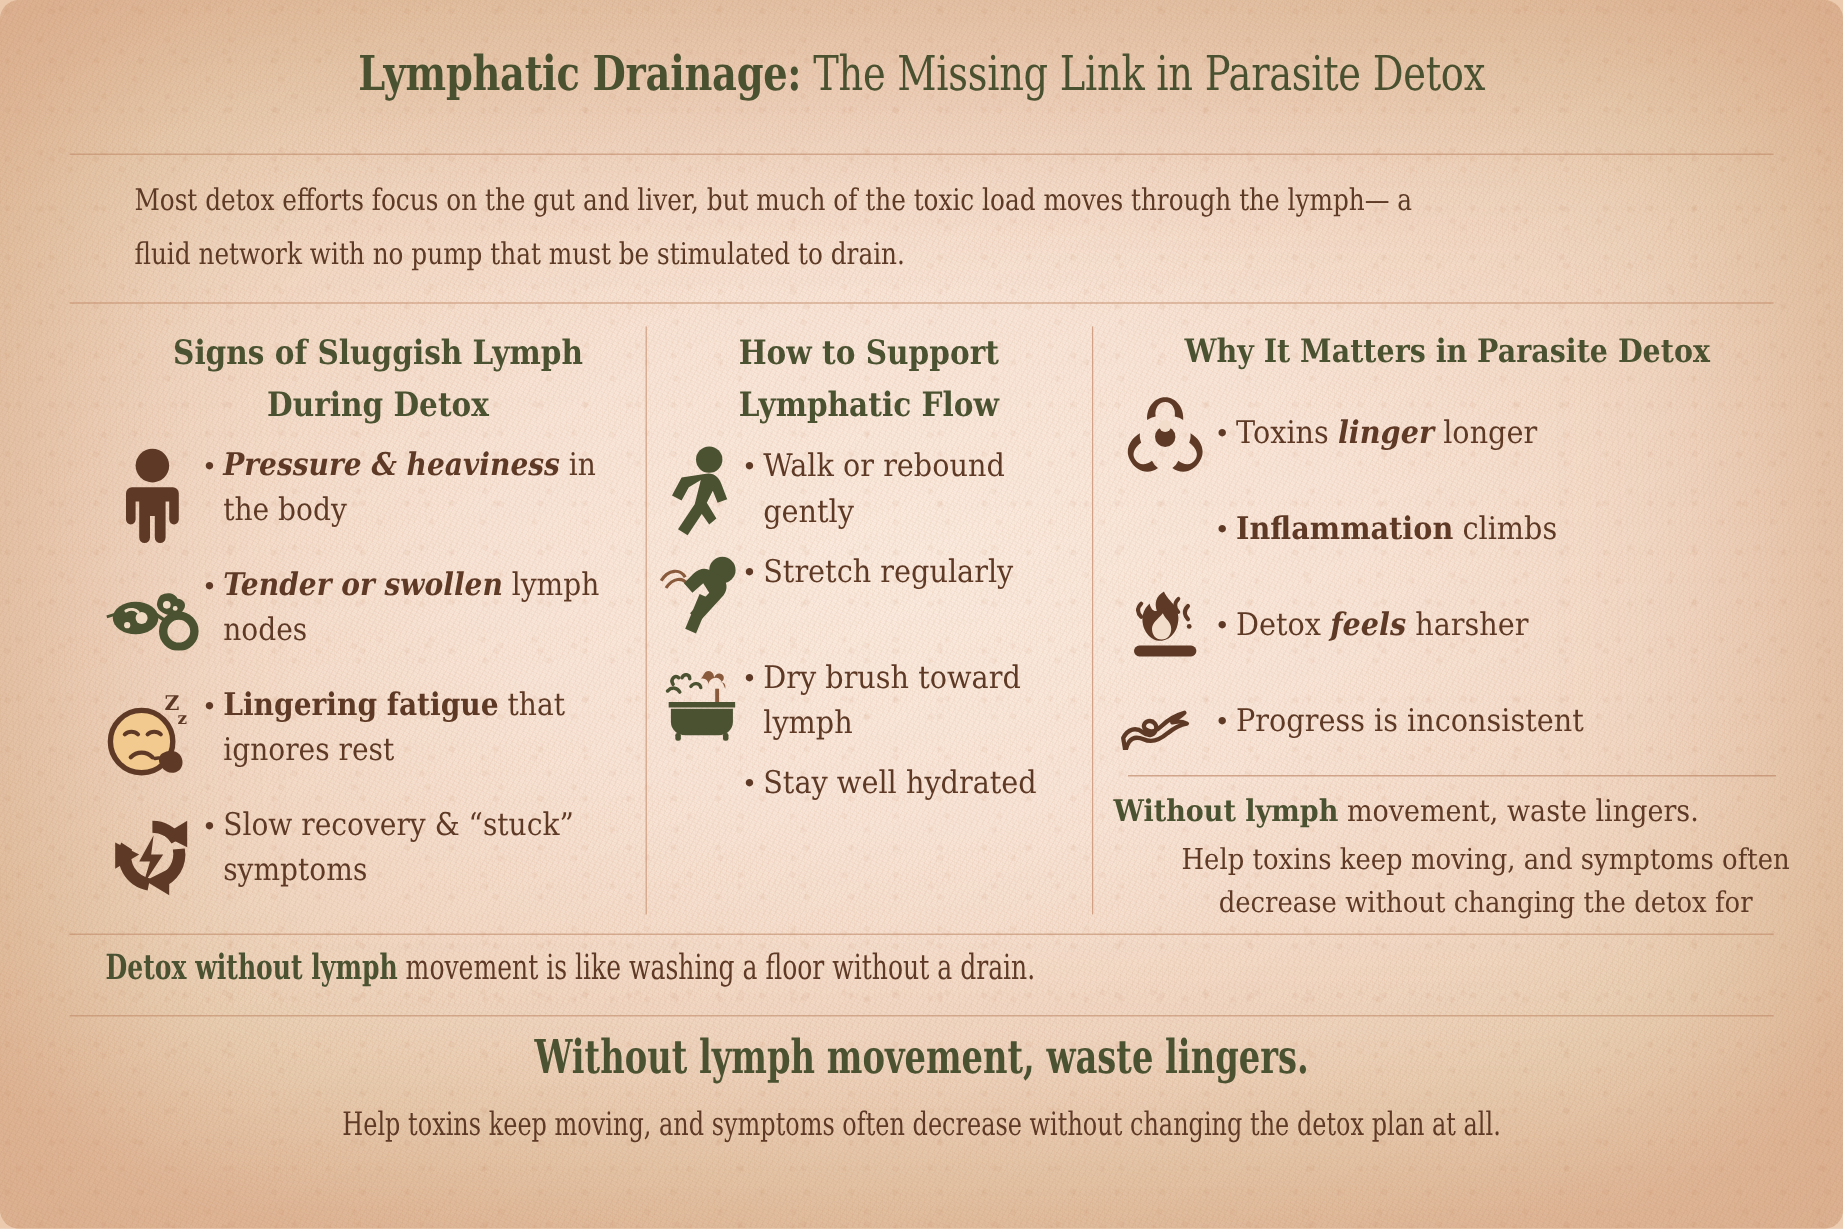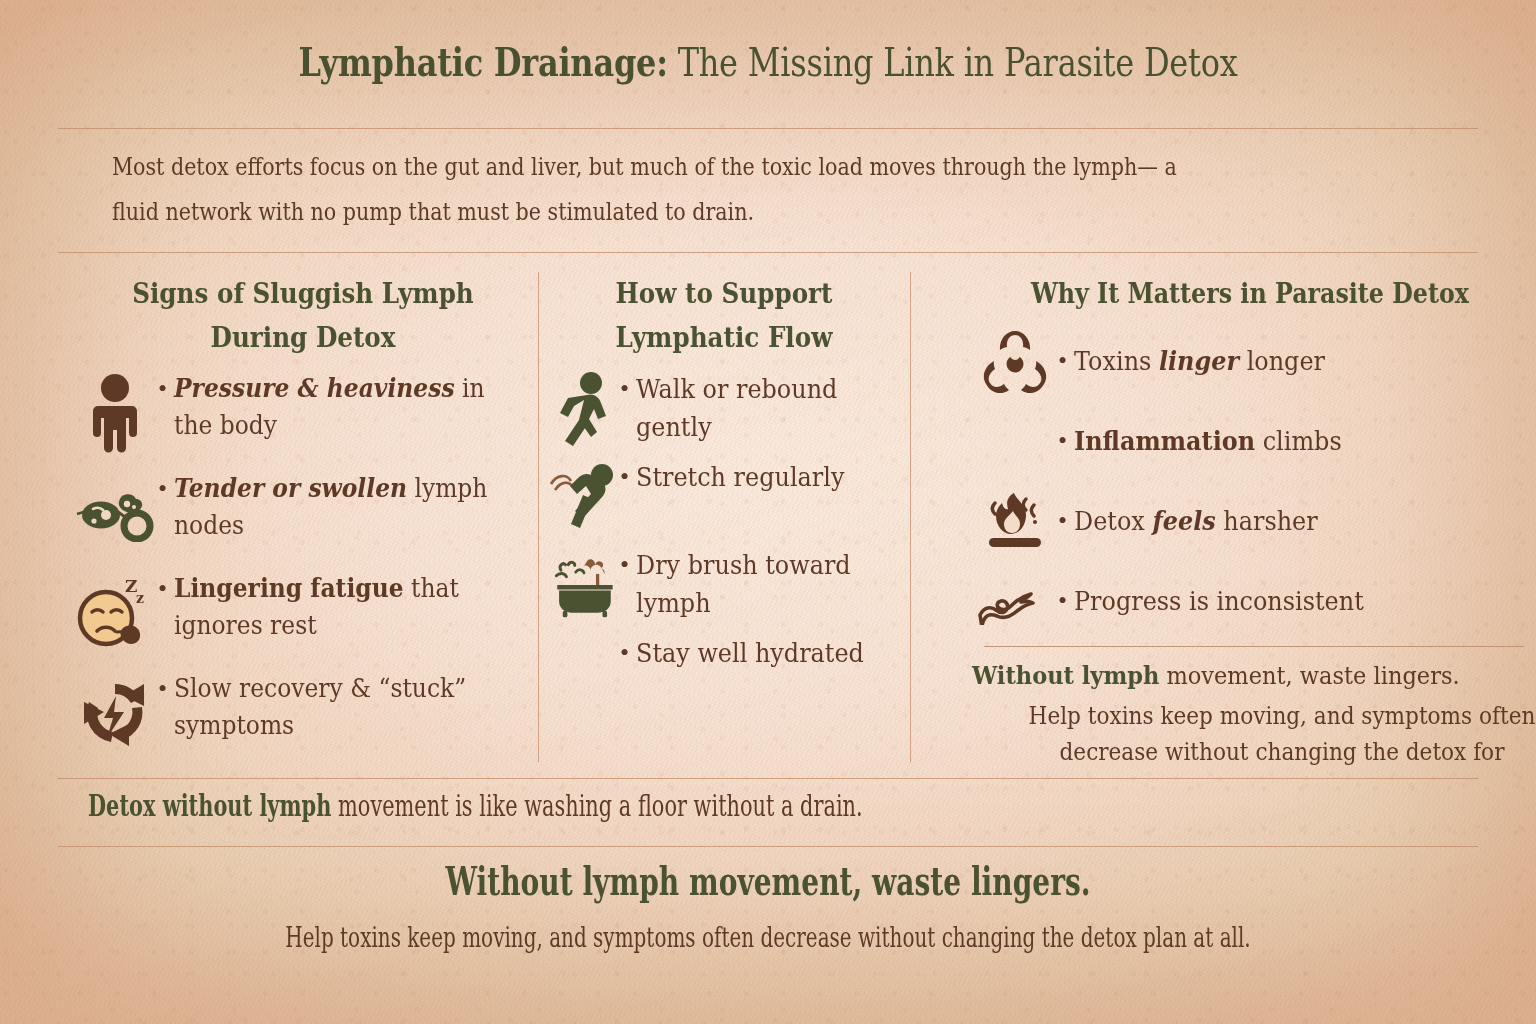--- a/index.html
+++ b/index.html
@@ -8,20 +8,21 @@
     font-family:"Liberation Serif", serif;
     background:#eccaae;
   }
 
   
   #page{
     position:relative;width:1536px;height:1024px;box-sizing:border-box;
     background:
       radial-gradient(ellipse 70% 62% at 50% 46%, #faeadd 0%, #f8e4d6 34%, #f2d8c4 62%, #ead0b4 82%, #e6c3a6 100%);
     overflow:hidden;
+    border-radius:16px;
   }
   
   #page:before{
     content:"";position:absolute;inset:0;pointer-events:none;
     background-image:
       repeating-linear-gradient(27deg, rgba(175,120,80,.055) 0 1px, rgba(255,255,255,0) 1px 3px),
       repeating-linear-gradient(-63deg, rgba(160,105,65,.05) 0 1px, rgba(255,255,255,0) 1px 4px),
       repeating-linear-gradient(88deg, rgba(190,140,100,.04) 0 1px, rgba(255,255,255,0) 1px 5px),
       radial-gradient(circle at 17% 23%, rgba(190,135,95,.09) 0 2px, transparent 3px),
       radial-gradient(circle at 63% 71%, rgba(190,135,95,.08) 0 2px, transparent 3px),
@@ -57,23 +58,23 @@
     font-family:"DejaVu Serif",serif;font-size:25px;line-height:45px;color:#5d3a25;
     transform:scaleX(.825);transform-origin:0 50%;
   }
 
   
   .vdiv{position:absolute;width:0;border-left:1.3px solid #c89274;opacity:.8;top:272px;height:490px;}
   .vdiv.a{left:538px;}
   .vdiv.b{left:910px;}
 
   .col{position:absolute;top:272px;}
-  .col1{left:72px;width:462px;}
+  .col1{left:84px;width:462px;}
   .col2{left:548px;width:352px;}
-  .col3{left:928px;width:556px;margin-left:44px;}
+  .col3{left:928px;width:556px;}
 
   .col-head{
     font-family:"DejaVu Serif",serif;font-weight:700;color:#4b5231;
     text-align:center;line-height:44px;font-size:28px;
     transform:scaleX(.88);transform-origin:50% 50%;
   }
   .col1 .col-head,.col2 .col-head{font-size:28px;}
   .col3 .col-head{font-size:27px;}
 
   .bullets{margin-top:10px;position:relative;}

